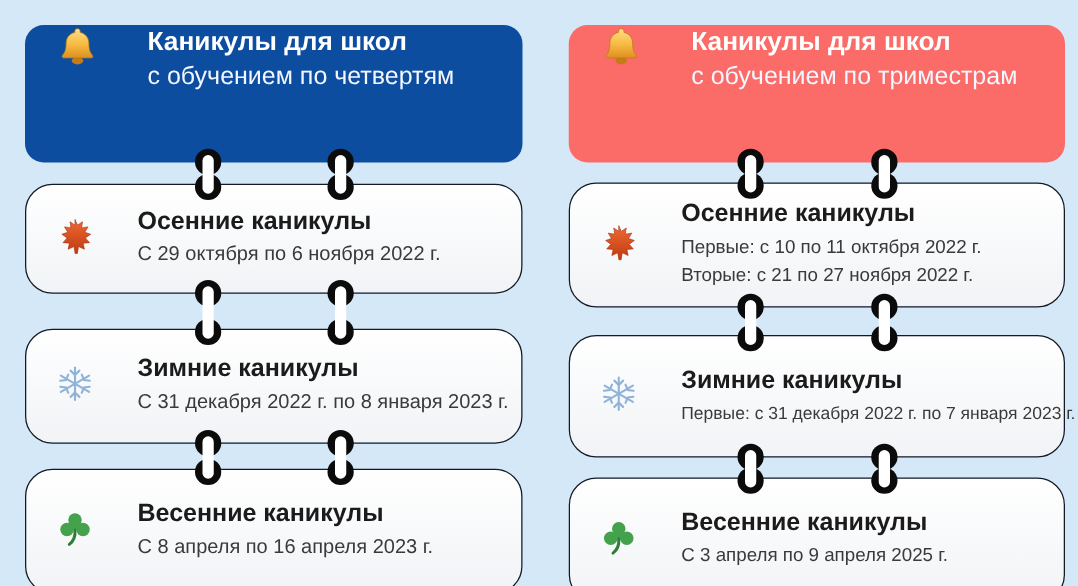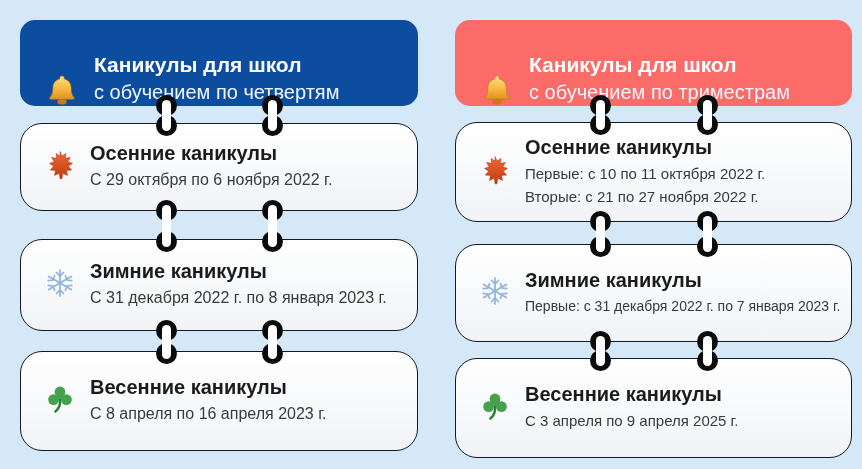--- a/index.html
+++ b/index.html
@@ -9,40 +9,41 @@
     font-family:"Liberation Sans","DejaVu Sans",sans-serif;
     position:relative; overflow:hidden;
   }
   .board { display:flex; padding:20px 0 0 20px; }
   .column { position:relative; }
   .col-q { width:398px; margin-right:37px; }
   .col-t { width:397px; }
 
   
   .header-card {
-    height:86px; border-radius:15px;
-    display:flex; align-items:flex-end;
+    height:110px; border-radius:15px;
+    display:flex; align-items:flex-start;
     padding-left:26px; box-sizing:border-box;
-    color:#ffffff; position:relative;
+    color:#ffffff; position:relative;gap:24px;
   }
   .col-q .header-card { background:#0d4da0; }
   .col-t .header-card { background:#fb6b68; }
   .header-icon { width:32px; flex:0 0 32px; margin-right:16px; display:flex; justify-content:center; }
   .header-title { font-size:21px; font-weight:bold; line-height:1.35; }
   .header-sub { font-size:20px; font-weight:400; color:#f2f7ff; line-height:1.35; }
 
   
   .card {
     position:relative;
     background:linear-gradient(180deg,#ffffff 0%,#f1f3f6 100%);
     border:1.5px solid #141a24; border-radius:22px;
     box-sizing:border-box;
     display:flex; align-items:center;
     padding:0 14px 4px 22px;
     margin-top:var(--gap);
+    gap:20px;
   }
   .icon-box { width:34px; flex:0 0 34px; margin-right:13px; display:flex; justify-content:center; }
   .card-title { font-size:20px; font-weight:bold; color:#1b1b1b; }
   .line { font-size:16px; color:#3a3a3a; margin-top:6px; white-space:nowrap; }
   .col-t .line { font-size:15px; }
   .col-t .line-long { font-size:14px; }
 
   
   .col-q .c1 { height:88px;  --gap:17px; }
   .col-q .c2 { height:92px;  --gap:28px; }

